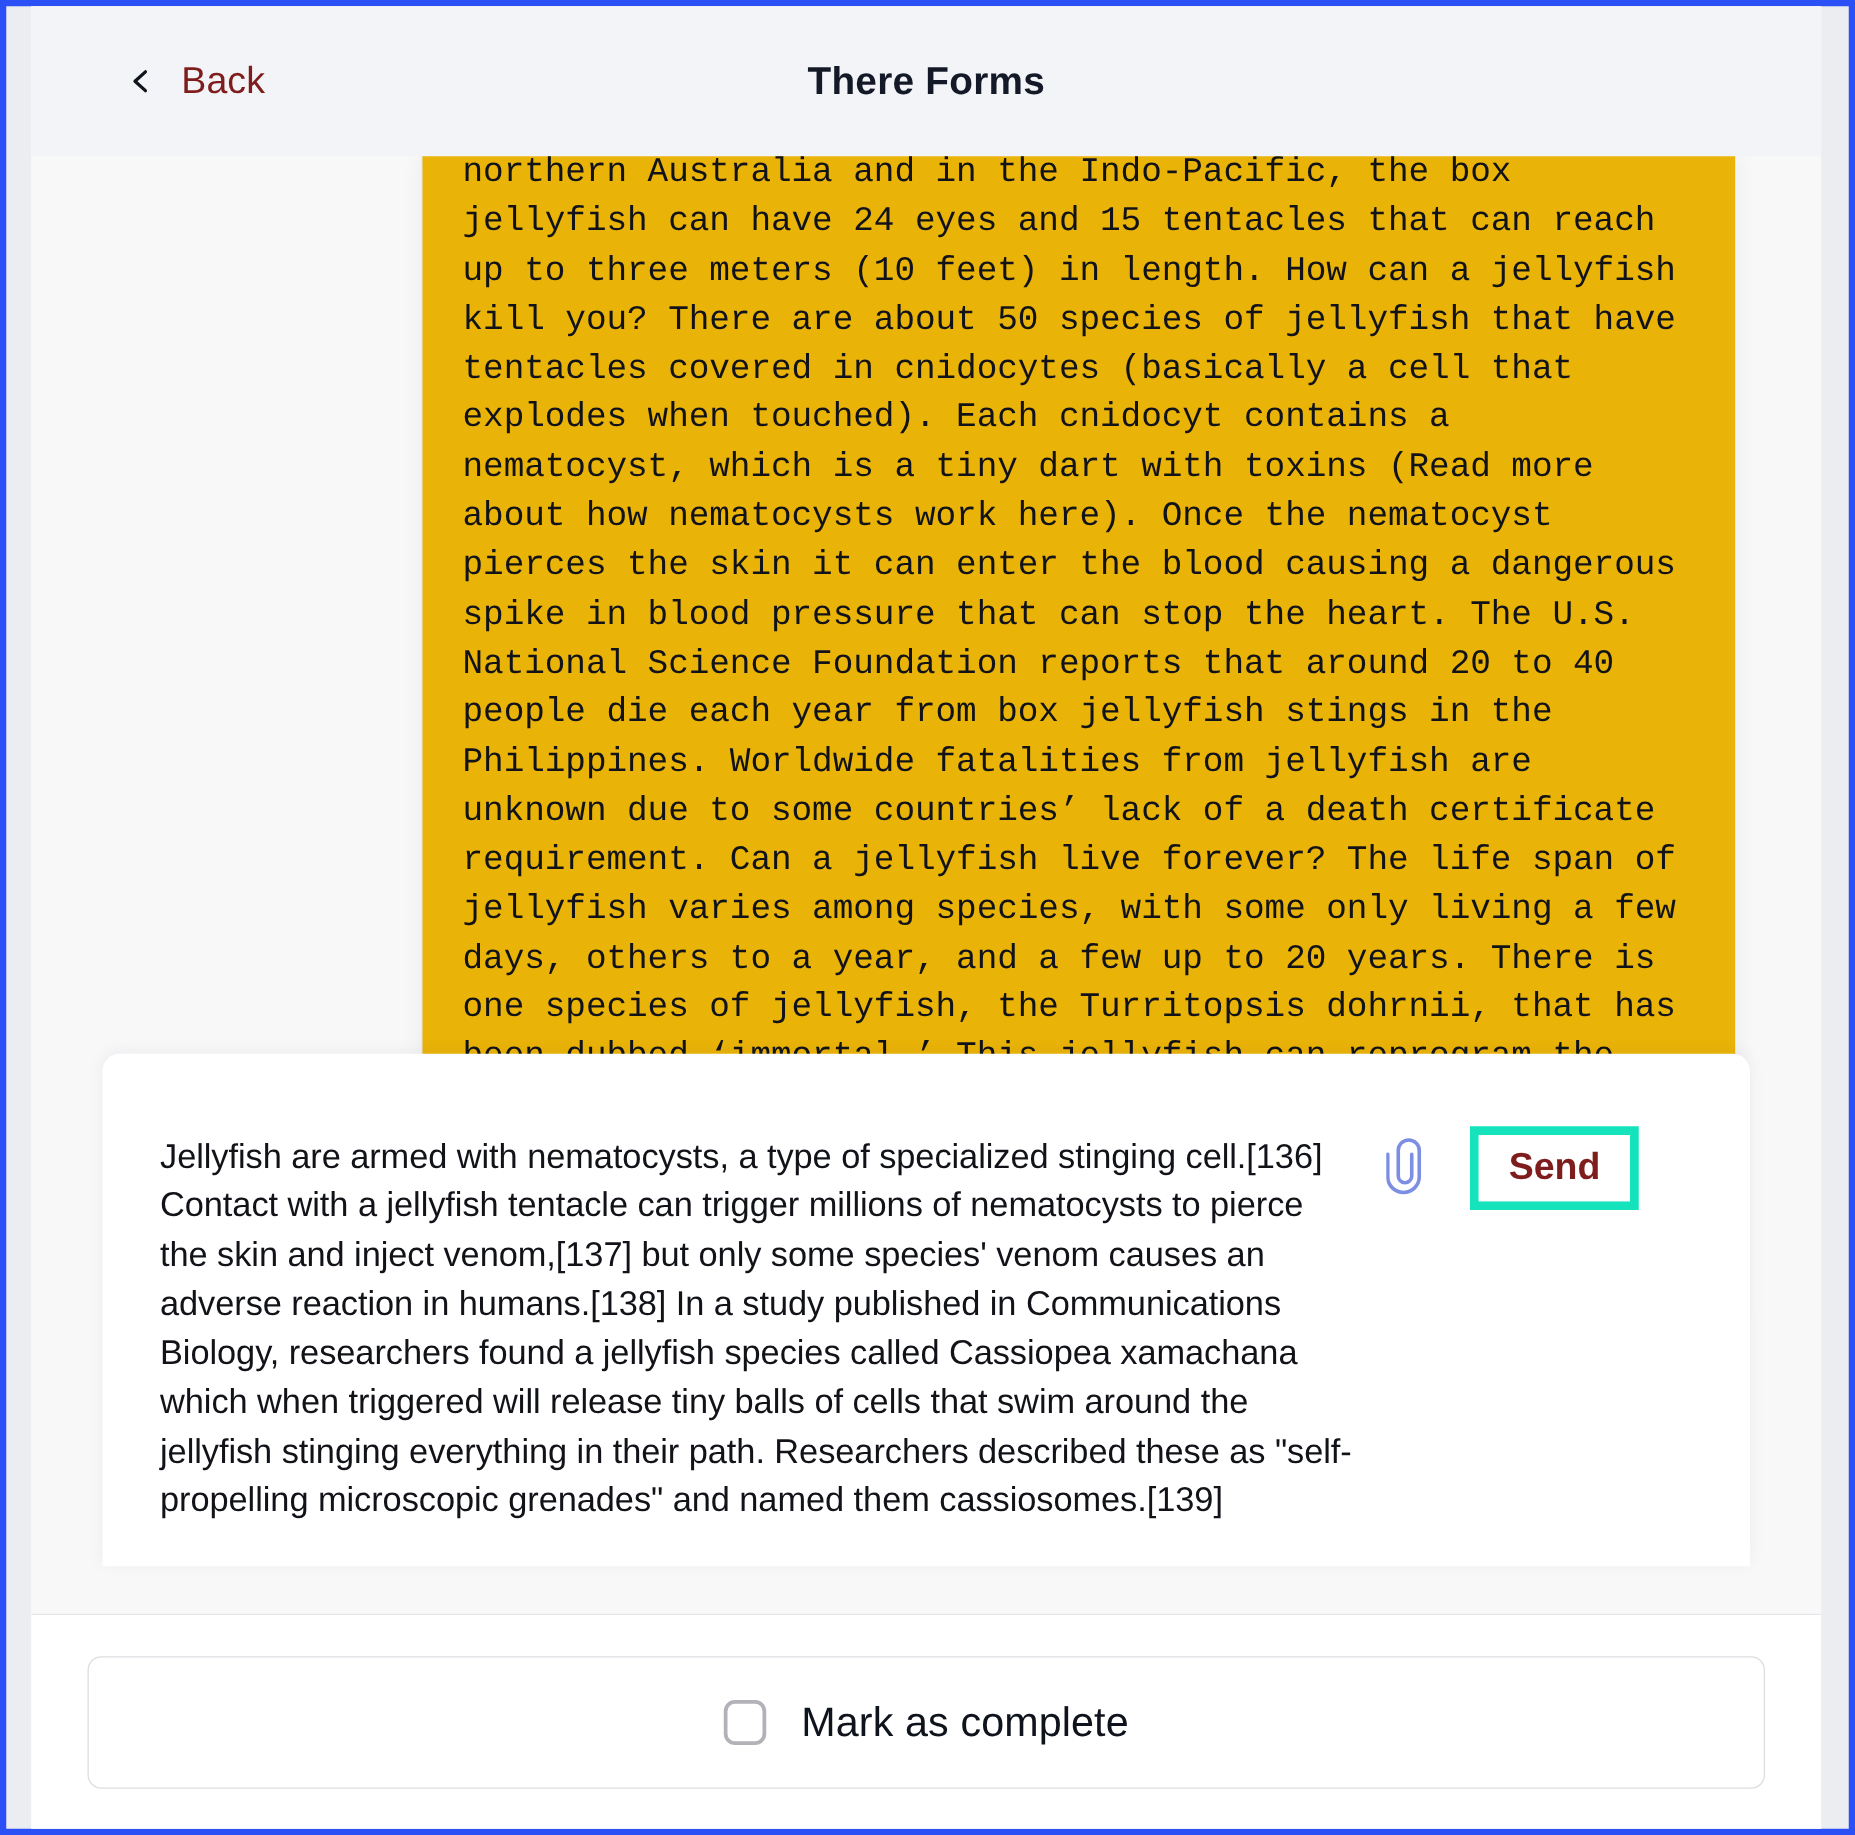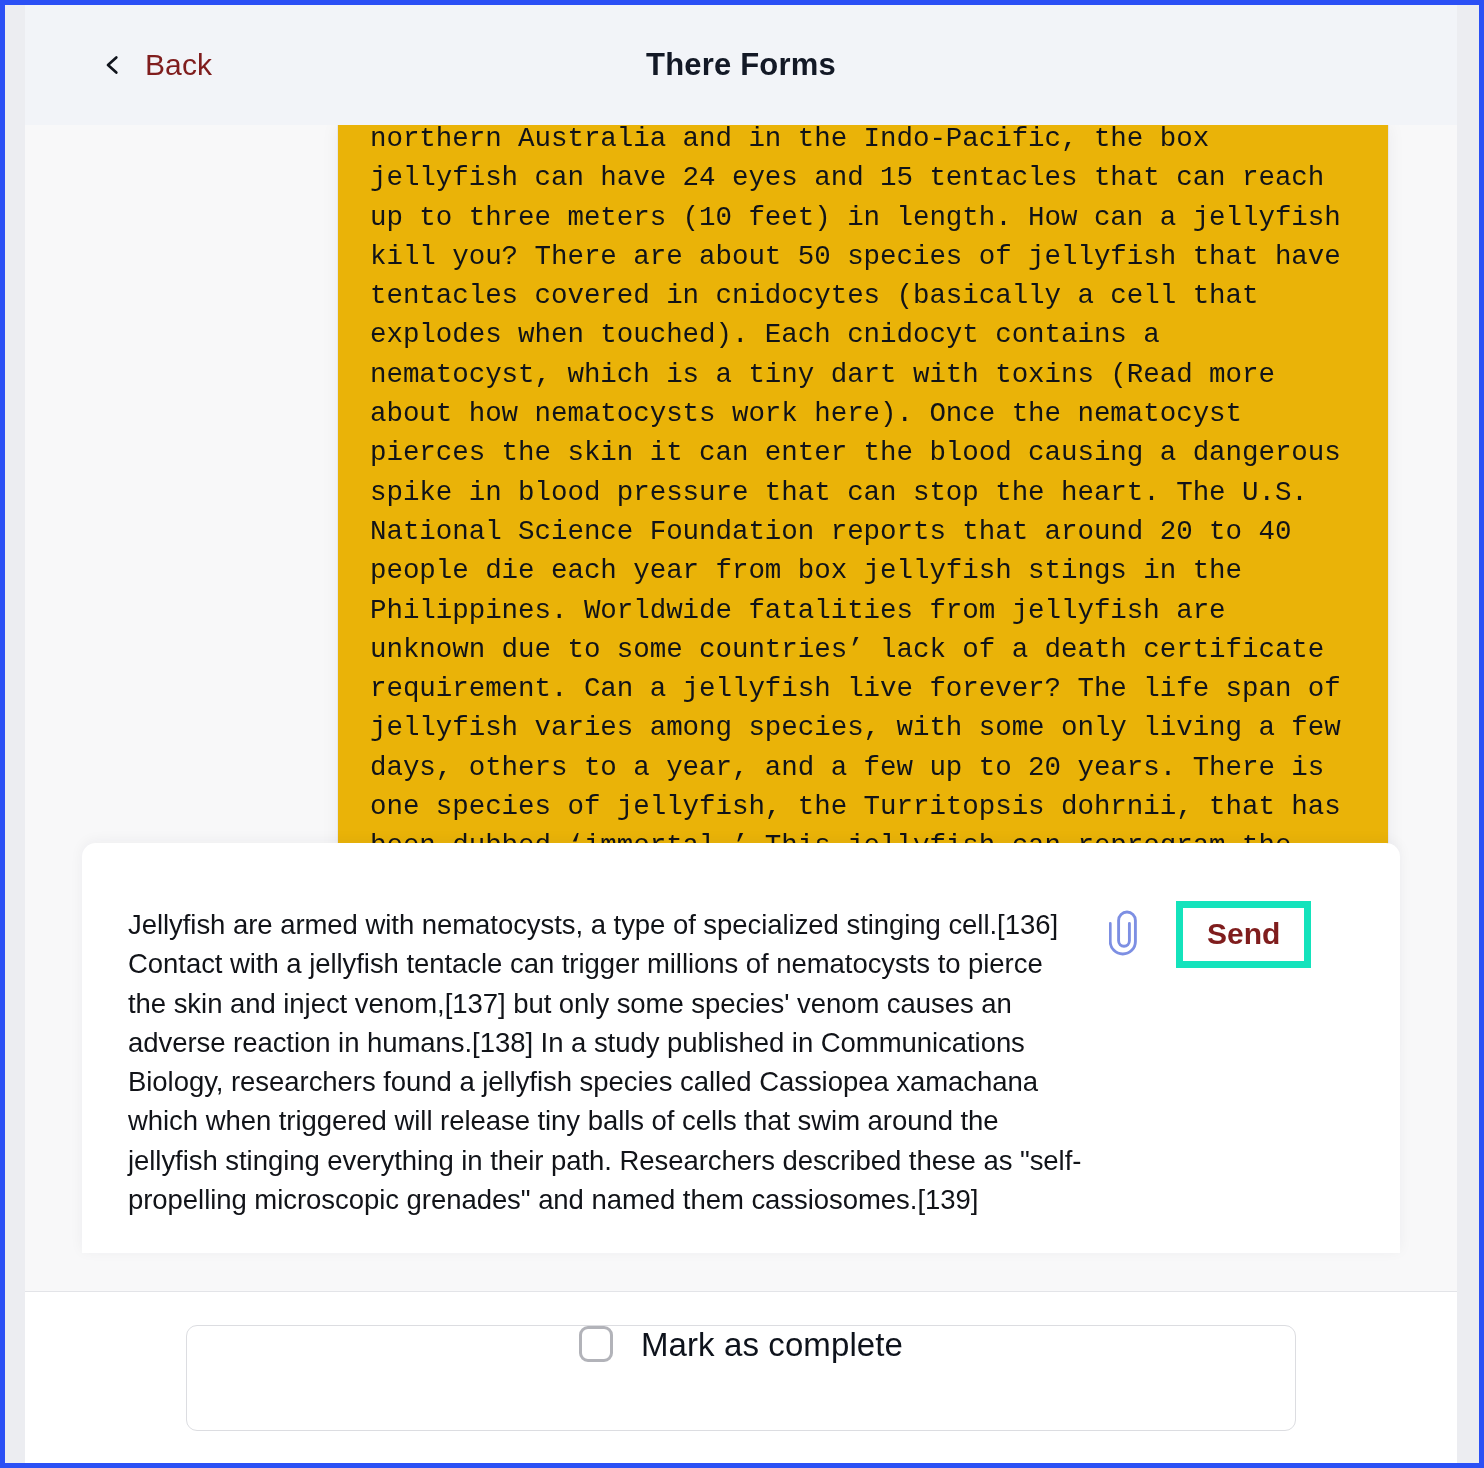--- a/index.html
+++ b/index.html
@@ -148,27 +148,27 @@
   .footer {
     flex: 0 0 auto;
     height: 172px;
     background: #ffffff;
     border-top: 1px solid #e3e4e8;
     display: flex;
     align-items: center;
     justify-content: center;
   }
   .complete-btn {
-    width: 1110px;
+    width: 1342px;
     height: 106px;
     background: #ffffff;
     border: 1px solid #dcdde1;
     border-radius: 11px;
     display: flex;
-    align-items: flex-start;
+    align-items: center;
     justify-content: center;
     gap: 28px;
     cursor: pointer;
   }
   .checkbox {
     width: 34px; height: 36px;
     border: 3px solid #b2b3b9;
     border-radius: 9px;
     background: #ffffff;
     flex: 0 0 auto;

